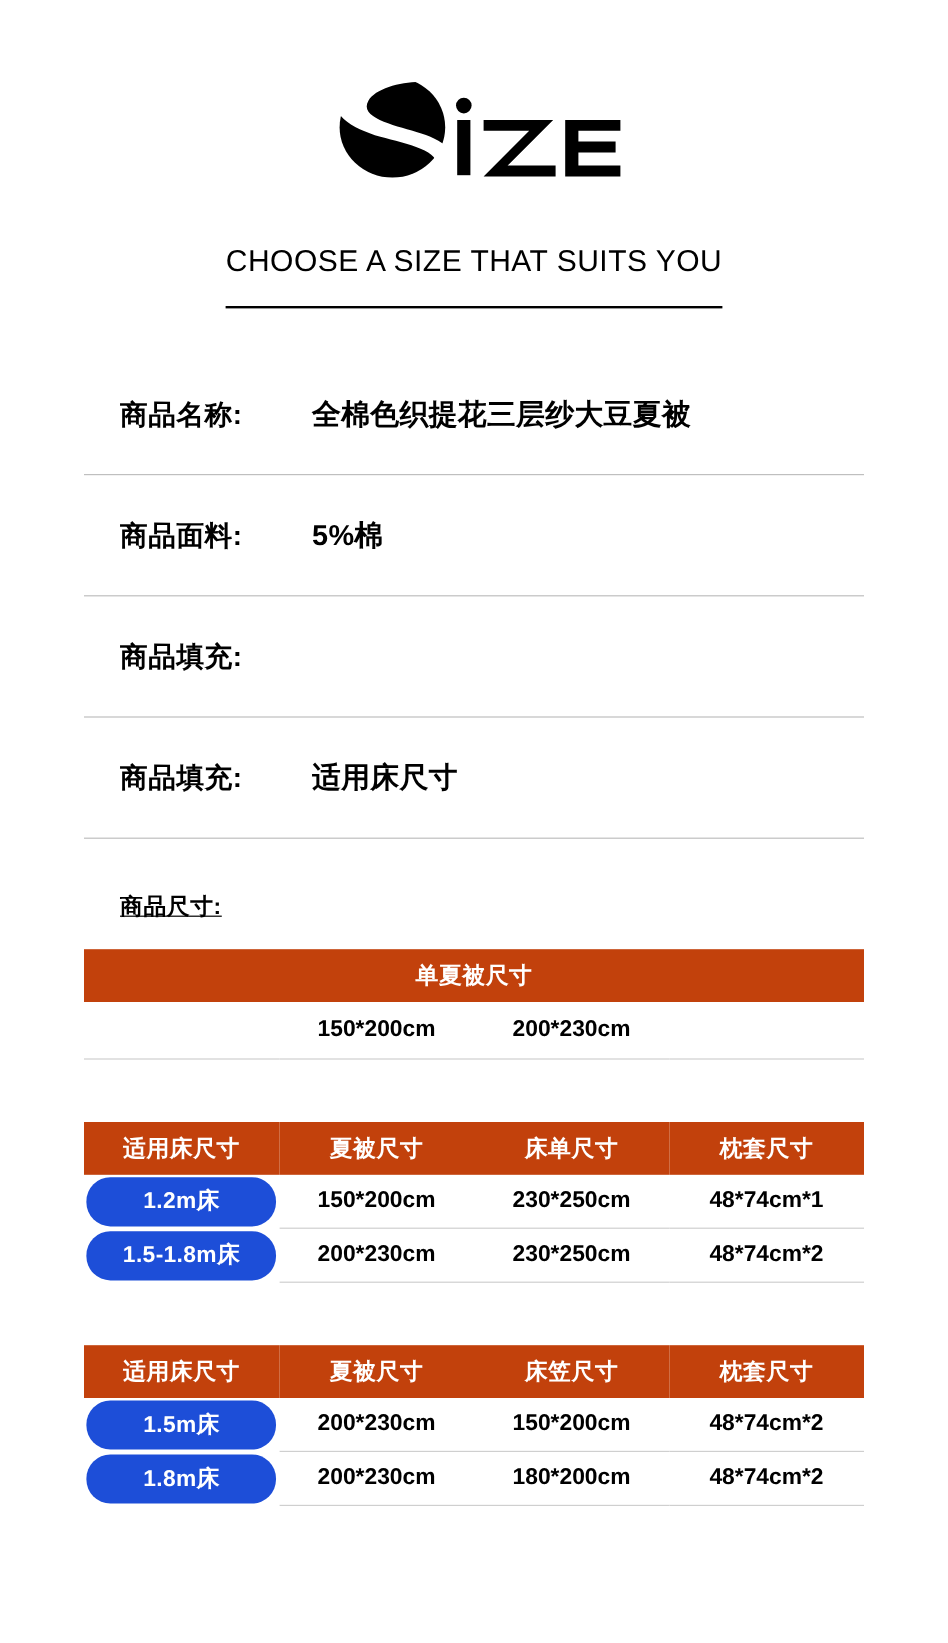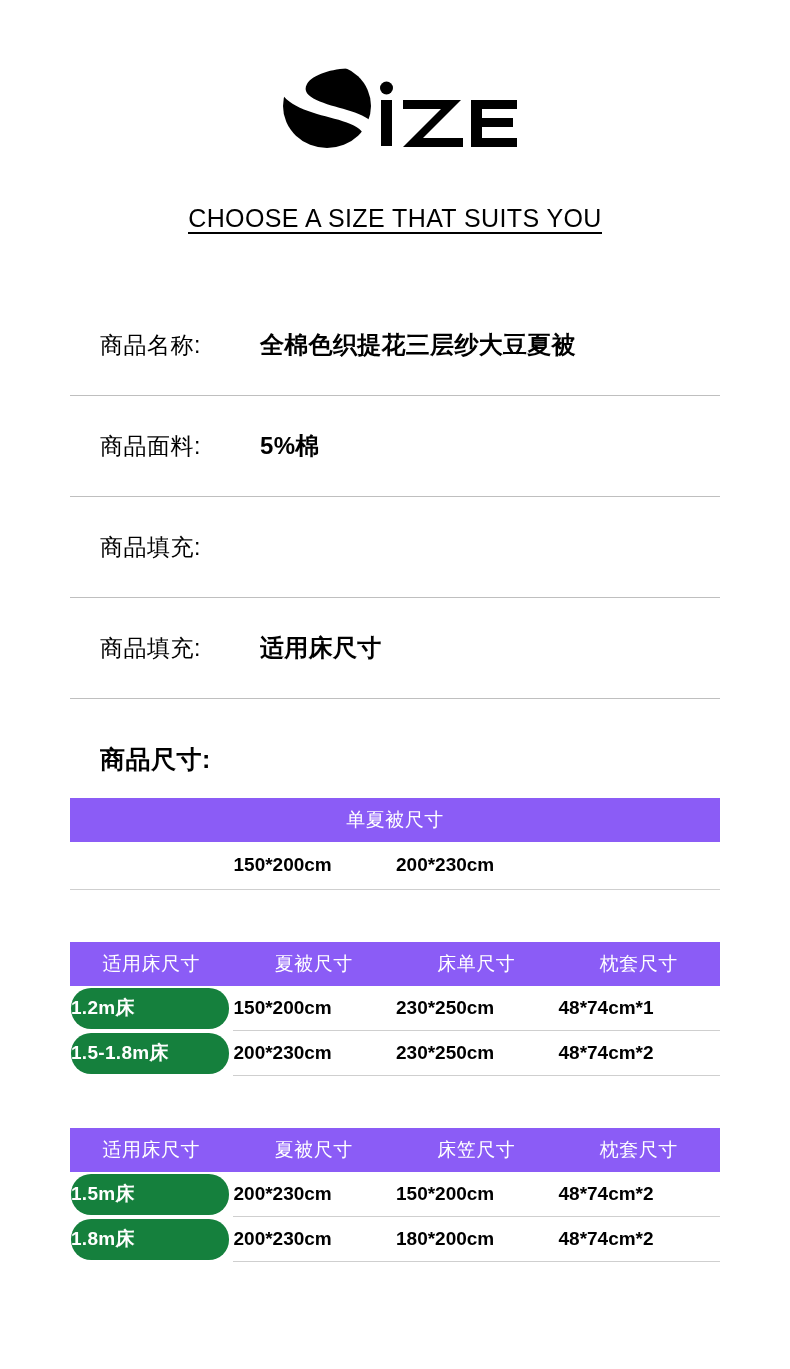--- a/index.html
+++ b/index.html
@@ -39,97 +39,98 @@
   
   .subtitle {
     text-align: center;
     font-size: 25px;
     letter-spacing: 0.4px;
     font-weight: 400;
     margin-top: 6px;
   }
   .subtitle span {
     border-bottom: 2px solid #000;
-    padding-bottom: 0;
+    padding-bottom: 23px;
   }
 
   
   .specs {
     margin: 62px auto 0;
     width: 650px;
   }
   .spec-row {
     display: flex;
     align-items: center;
     height: 100px;
     border-bottom: 1px solid #bfbfbf;
   }
   .spec-label {
     width: 190px;
     font-size: 23px;
-    font-weight: 400;
+    font-weight: 700;
     letter-spacing: 0.5px;
     padding-left: 30px;
     box-sizing: border-box;
   }
   .spec-value {
     font-size: 24px;
     font-weight: 700;
     letter-spacing: 0.3px;
   }
 
   
   .size-heading {
     width: 650px;
     margin: 44px auto 0;
     padding-left: 30px;
     box-sizing: border-box;
-    font-size: 25px;
+    font-size: 19px;
     font-weight: 700;
     letter-spacing: 0.5px;
+    text-decoration: underline;
   }
 
   
   .tbl {
     width: 650px;
     margin: 22px auto 0;
     border-collapse: collapse;
     table-layout: fixed;
   }
   .tbl .hdr td {
-    background: #8b5cf6;
+    background: #c2410c;
     color: #fff;
     font-size: 19px;
-    font-weight: 400;
+    font-weight: 700;
     text-align: center;
     height: 42px;
     letter-spacing: 0.5px;
   }
   .tbl td {
     font-size: 19px;
-    text-align: left;
+    text-align: center;
     font-weight: 700;
     color: #000;
   }
   .single-row td {
     height: 44px;
     border-bottom: 1px solid #cfcfcf;
     font-weight: 700;
     padding-bottom: 2px;
   }
   .data-row td {
     height: 42px;
     border-bottom: 1px solid #cfcfcf;
   }
   .data-row td:first-child {
     border-bottom: none;
   }
   .pill {
     display: inline-block;
-    background: #15803d;
+    background: #1d4ed8;
     color: #fff;
     border-radius: 20px;
     padding: 7px 0 8px;
     width: 158px;
     font-size: 19px;
     font-weight: 700;
     letter-spacing: 0.3px;
   }
   .tbl-spacer {
     height: 30px;

